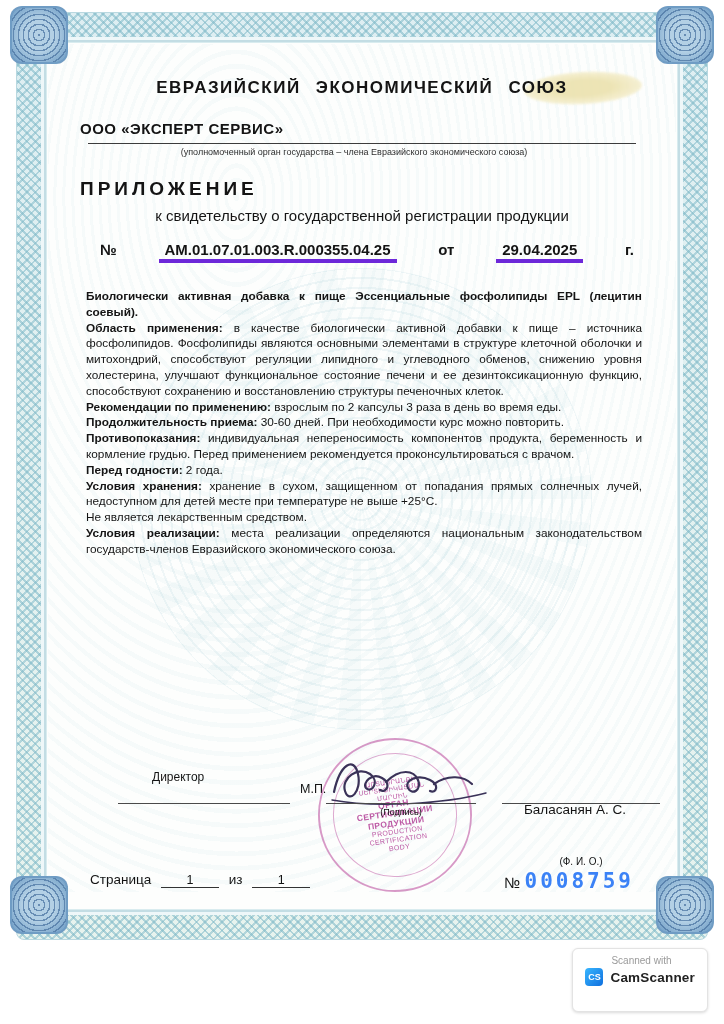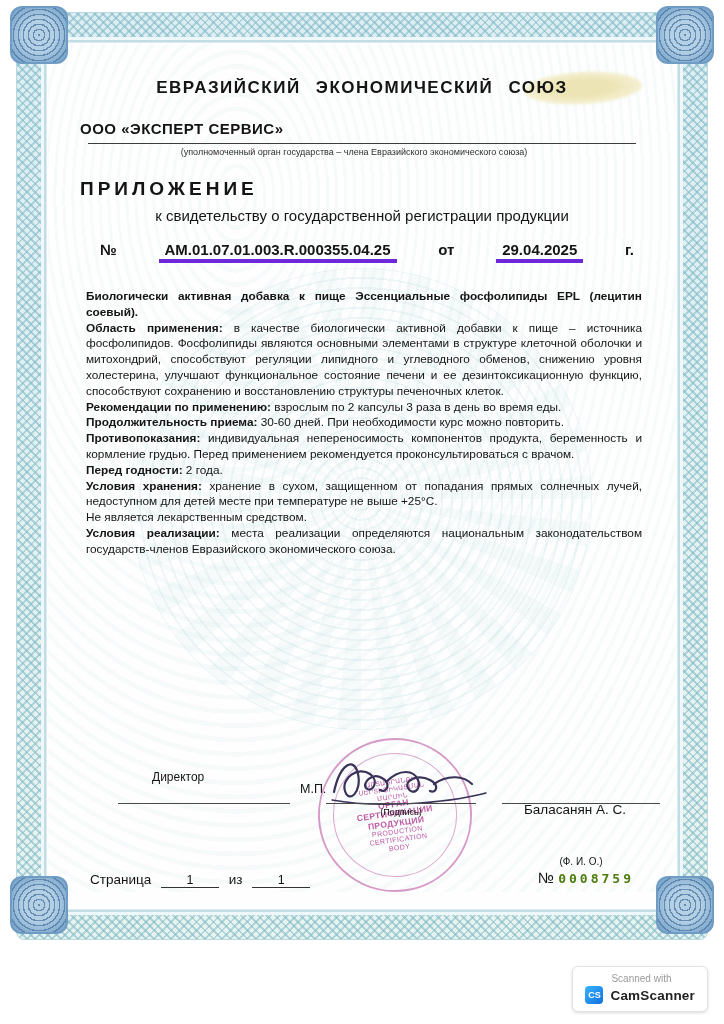--- a/index.html
+++ b/index.html
@@ -84,25 +84,25 @@
   .name-line { left:502px; top:803px; width:158px; border-top:1px solid #4a4a4a; height:0; }
   .sig-caption-position { left:90px; top:808px; width:218px; font-size:9.5px; line-height:1.28; color:#222; }
   .sig-caption-sign { left:326px; top:807px; width:150px; text-align:center; font-size:9px; z-index:3; }
   .sig-name { left:524px; top:770px; width:158px; text-align:left; font-size:13.5px;margin-top:32px; }
   .sig-caption-name { left:502px; top:808px; width:158px; text-align:center; font-size:10px;margin-top:48px; }
   
   .page-counter { left:90px; top:872px; font-size:13.5px; }
   .page-slot { display:inline-block; width:58px; border-bottom:1.3px solid #333;
                text-align:center; font-size:12.5px; margin:0 6px; }
   .serial { left:470px; width:164px; top:869px; font-size:15px; text-align:right; }
-  .serial-digits { font-family:"DejaVu Sans Mono", monospace; font-weight:bold; color:#4d7c0f;
-                   letter-spacing:3px; font-size:13px; }
+  .serial-digits { font-family:"DejaVu Sans Mono", monospace; font-weight:bold; color:#3b82f6;
+                   letter-spacing:3px; font-size:21px; }
   
   .scan-badge { position:absolute; right:16px; bottom:12px; z-index:4; background:#fff;
-    border:1px solid #e3e3e3; border-radius:6px; padding:6px 12px 7px 12px;
+    border:1px solid #e3e3e3; border-radius:6px; padding:6px 12px 25px 12px;
     box-shadow:0 1px 3px rgba(0,0,0,.15); }
   .scan-l1 { font-size:10px; color:#9a9a9a; margin:0 0 2px 26px; }
   .scan-row { display:flex; align-items:center; }
   .scan-logo { width:18px; height:18px; border-radius:4px; margin-right:7px;
     background:linear-gradient(135deg,#38b6ff,#0f6fde); color:#fff; font-size:9px; font-weight:bold;
     display:flex; align-items:center; justify-content:center; }
   .scan-l2 { font-size:13.5px; font-weight:bold; color:#222; letter-spacing:.2px; }
 </style>
 </head>
 <body>

